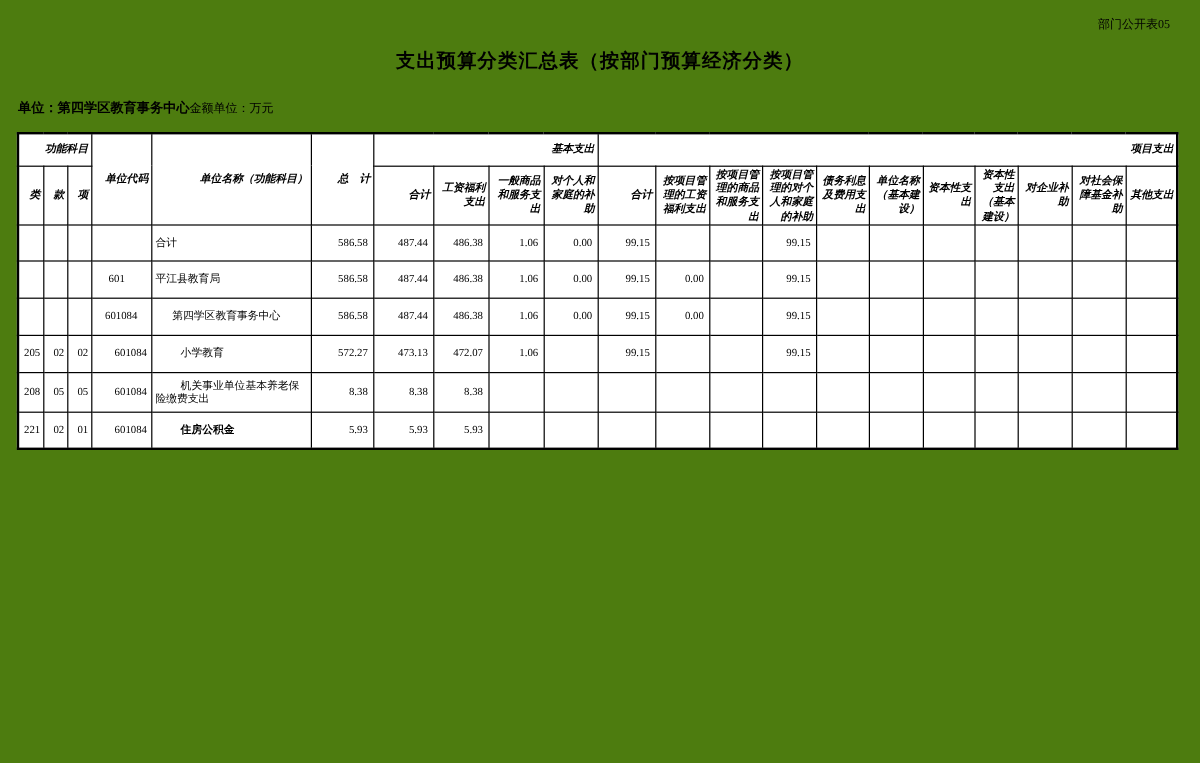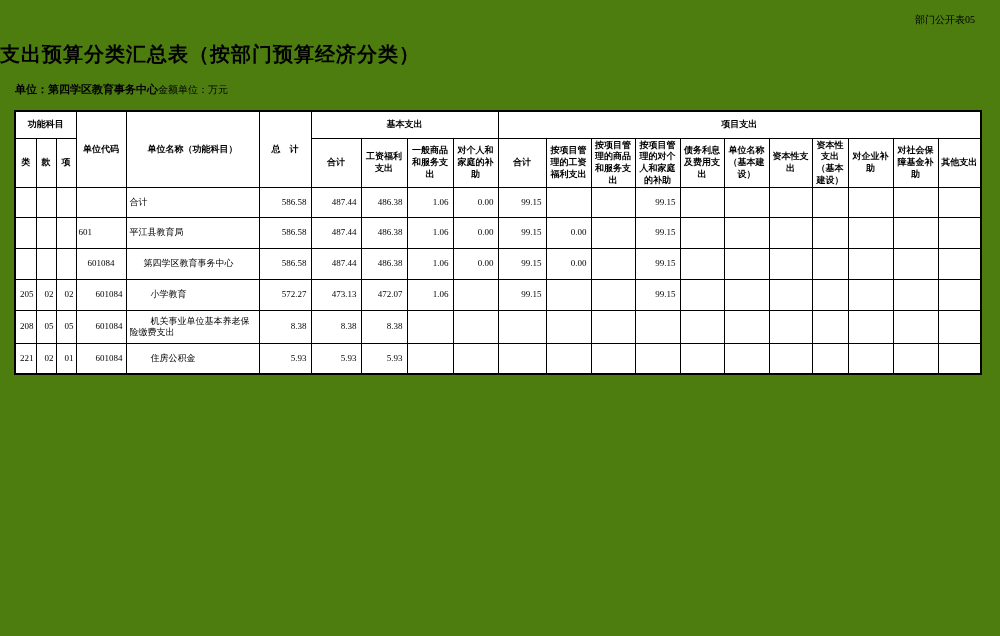--- a/index.html
+++ b/index.html
@@ -23,21 +23,22 @@
     top: 13px;
     right: 25px;
     font-size: 10px;
     white-space: nowrap;
   }
   .title {
     position: absolute;
     top: 41px;
     left: 0;
     width: 100%;
-    font-size: 20px;
+    text-align: center;
+    font-size: 16px;
     font-weight: bold;
     letter-spacing: 1px;
     margin: 0;
   }
   .meta {
     position: absolute;
     top: 82px;
     left: 15px;
     width: 970px;
     display: flex;
@@ -58,41 +59,42 @@
     background: #ffffff;
   }
   .budget th, .budget td {
     border: 1px solid #000000;
     overflow: hidden;
     vertical-align: middle;
   }
   .budget th {
     font-size: 9px;
     font-weight: bold;
-    text-align: center;
+    text-align: right;
     padding: 1px 2px;
     word-break: break-all;
     line-height: 1.3;
+    font-style: italic;
   }
   .budget thead tr.hdr-row-1 { height: 27px; }
   .budget thead tr.hdr-row-2 { height: 48px; }
   .budget td {
     font-size: 9px;
     padding: 1px 2px;
     line-height: 1.3;
   }
   .budget td.c { text-align: right; }
   .budget td.num { text-align: right; padding-right: 4px; }
   .budget td.name {
     text-align: left;
     padding-left: 3px;
     padding-right: 3px;
     word-break: break-all;
   }
-  .budget td.code-left   { text-align: left;  padding-left: 2px; }
+  .budget td.code-left   { text-align: left;  padding-left: 14px; }
   .budget td.code-center { text-align: center; }
   .budget td.code-right  { text-align: right; padding-right: 3px; }
   .budget tbody tr:nth-child(1) { height: 30px; }
   .budget tbody tr:nth-child(2) { height: 31px; }
   .budget tbody tr:nth-child(3) { height: 31px; }
   .budget tbody tr:nth-child(4) { height: 31px; }
   .budget tbody tr:nth-child(5) { height: 33px; }
   .budget tbody tr:nth-child(6) { height: 30px; }
 </style>
 </head>
@@ -277,21 +279,21 @@
           <td class="num"></td>
           <td class="num"></td>
           <td class="num"></td>
           <td class="num"></td>
         </tr>
         <tr>
           <td class="c">221</td>
           <td class="c">02</td>
           <td class="c">01</td>
           <td class="code-right">601084</td>
-          <td class="name" style="text-indent: 21px;">住房公积金</td>
+          <td class="name" style="text-indent: 21px; font-weight: bold;">住房公积金</td>
           <td class="num">5.93</td>
           <td class="num">5.93</td>
           <td class="num">5.93</td>
           <td class="num"></td>
           <td class="num"></td>
           <td class="num"></td>
           <td class="num"></td>
           <td class="num"></td>
           <td class="num"></td>
           <td class="num"></td>

